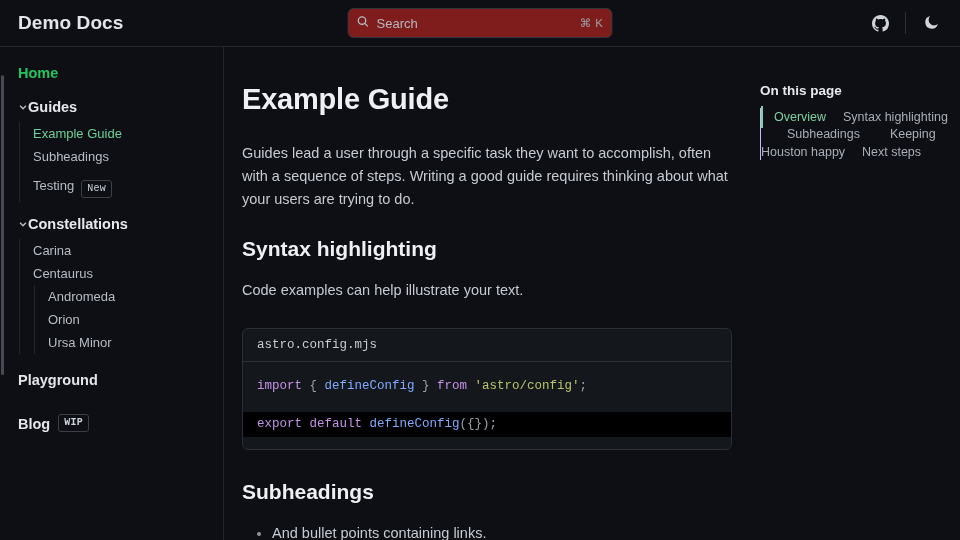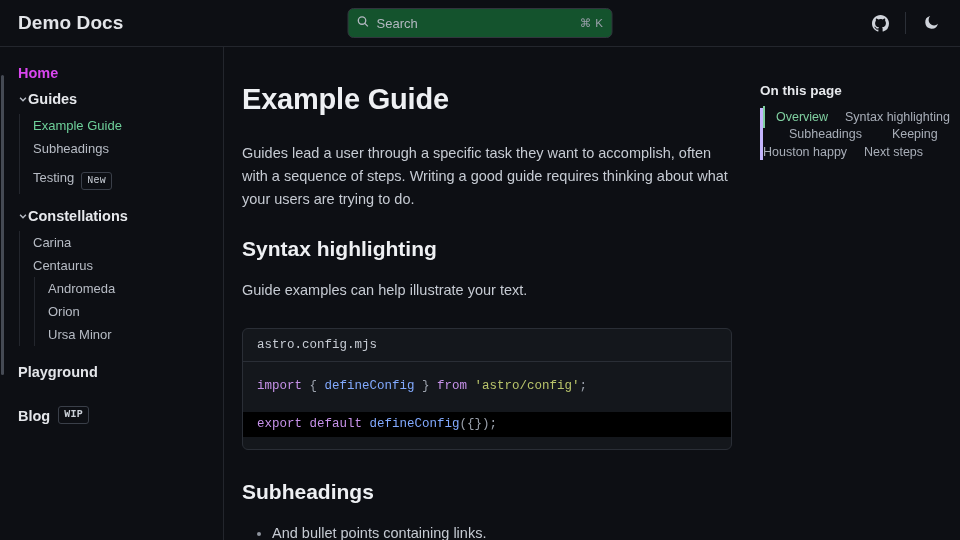--- a/index.html
+++ b/index.html
@@ -35,21 +35,21 @@
   .search-wrap {
     position: absolute;
     left: 50%;
     transform: translateX(-50%);
     width: 265px;
   }
   .search-box {
     height: 30px;
     border: 1px solid #31353d;
     border-radius: 6px;
-    background: #14532d;
+    background: #7f1d1d;
     display: flex;
     align-items: center;
     padding: 0 8px;
     gap: 7px;
     cursor: text;
   }
   .search-box .mag { flex: 0 0 auto; }
   .search-label {
     flex: 1 1 auto;
     font-size: 13px;
@@ -90,22 +90,22 @@
     flex: 0 0 224px;
     border-right: 1px solid #23262d;
     padding: 18px 0 10px 0;
     overflow: hidden;
     position: relative;
   }
   .sb-scroll { padding: 0 18px 0 18px; }
   .sb-top-link {
     font-size: 14.5px;
     font-weight: 600;
-    color: #d946ef;
-    margin-bottom: 10px;
+    color: #22c55e;
+    margin-bottom: 18px;
     display: block;
     cursor: pointer;
   }
   .sb-group { margin-bottom: 14px; }
   .sb-group-head {
     display: flex;
     align-items: flex-start;
     gap: 0;
     font-size: 14.5px;
     font-weight: 700;
@@ -253,21 +253,21 @@
     width: 200px;
     flex: 0 0 200px;
     padding: 36px 10px 0 0;
   }
   .toc-title {
     font-size: 13.5px;
     font-weight: 700;
     color: #e6e8ec;
     margin-bottom: 10px;
   }
-  .toc-list { border-left: 3px solid #c4b5fd; }
+  .toc-list { border-left: 1px solid #c4b5fd; }
   .toc-item {
     font-size: 12.5px;
     color: #a8aeb8;
     padding: 4px 0 4px 13px;
     cursor: pointer;
     line-height: 1.3;
   }
   .toc-item.active {
     color: #7fcfa0;
     box-shadow: inset 2px 0 0 0 #7fcfa0;
@@ -377,21 +377,21 @@
       </a>
     </div>
   </nav>
 
   <main class="main">
     <div class="content">
       <h1 class="page-title">Example Guide</h1>
       <p class="body">Guides lead a user through a specific task they want to accomplish, often with a sequence of steps. Writing a good guide requires thinking about what your users are trying to do.</p>
 
       <h2 class="sec">Syntax highlighting</h2>
-      <p class="body">Guide examples can help illustrate your text.</p>
+      <p class="body">Code examples can help illustrate your text.</p>
 
       <div class="code-frame">
         <div class="code-tab">astro.config.mjs</div>
         <div class="code-body">
           <div class="code-line"><span class="tok-kw">import</span><span class="tok-punct"> { </span><span class="tok-fn">defineConfig</span><span class="tok-punct"> } </span><span class="tok-kw">from</span><span class="tok-str"> 'astro/config'</span><span class="tok-punct">;</span></div>
           <div class="code-gap"></div>
           <div class="code-line hl"><span class="tok-kw">export default</span><span class="tok-fn"> defineConfig</span><span class="tok-punct">({})</span><span class="tok-punct">;</span></div>
         </div>
       </div>
 

